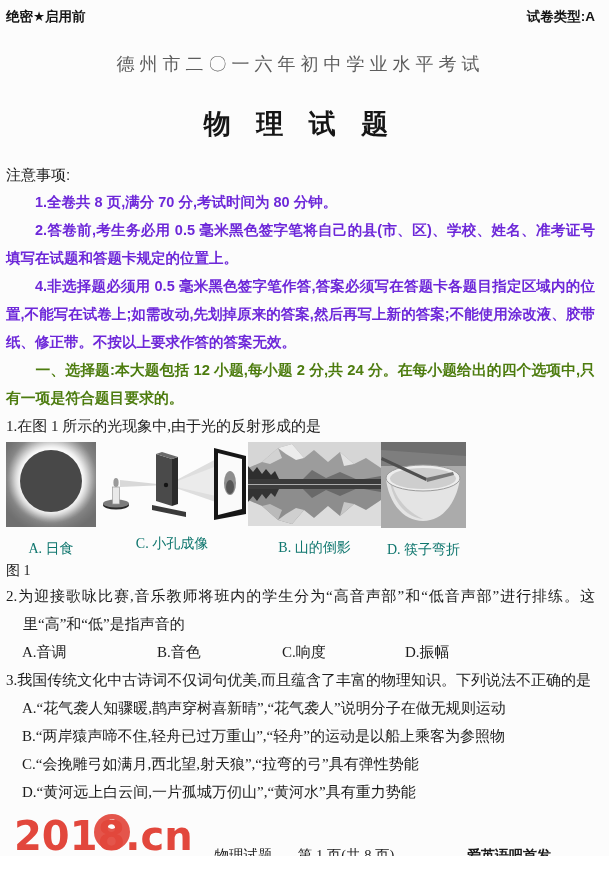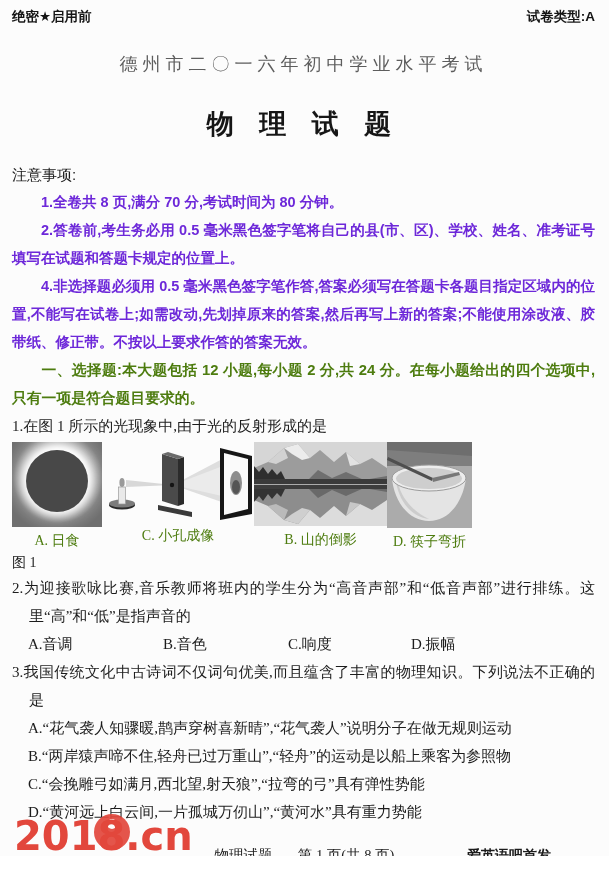--- a/index.html
+++ b/index.html
@@ -1,18 +1,18 @@
 <!DOCTYPE html>
 <html><head>
 <meta charset="utf-8">
 <style>
   html,body{margin:0;padding:0;background:#ffffff;}
   .page{
     position:relative;width:609px;height:856px;box-sizing:border-box;
-    padding:8px 14px 0 12px;background:#fcfcfc;color:#1c1c1c;
+    padding:8px 14px 0 6px;background:#fcfcfc;color:#1c1c1c;
     font-family:"Liberation Serif","DejaVu Serif",serif;font-size:15px;overflow:hidden;
   }
   
   .topbar{display:flex;justify-content:space-between;align-items:flex-start;
     font-family:"Liberation Sans","DejaVu Sans",sans-serif;font-weight:bold;font-size:13.5px;color:#151515;}
   
   .exam-title{margin-top:26px;text-align:center;font-size:18px;letter-spacing:5px;
     color:#5d5d5d;font-weight:normal;}
   .subject-title{margin-top:30px;text-align:center;font-size:27px;font-weight:bold;
     letter-spacing:9px;color:#161616;font-family:"Liberation Sans","DejaVu Sans",sans-serif;}
@@ -26,21 +26,21 @@
     font-family:"Liberation Sans","DejaVu Sans",sans-serif;font-weight:bold;font-size:14.8px;color:#4d7c0f;}
   
   .q-stem{margin:0;line-height:28px;padding-left:17px;text-indent:-17px;text-align:justify;font-size:15px;}
   
   .figure-row{display:flex;align-items:flex-start;margin-top:2px;}
   .figure{display:flex;flex-direction:column;align-items:center;}
   .fig-a{margin-left:0;}
   .fig-b{margin-left:46px;}
   .fig-c{margin-left:20px;}
   .fig-d{margin-left:50px;}
-  .figure figcaption{margin-top:6px;font-size:14px;line-height:16px;color:#4d7c0f;}
+  .figure figcaption{margin-top:14px;font-size:14px;line-height:16px;color:#0f766e;}
   .figure-label{text-align:left;line-height:22px;font-size:14px;margin-top:2px;}
   
   .img{display:block;}
   .img-eclipse{position:relative;width:90px;height:85px;overflow:hidden;
     background:radial-gradient(circle at 46px 36px, rgba(255,255,255,0.95) 27px,
       rgba(255,255,255,0.55) 34px, rgba(255,255,255,0.12) 45px, rgba(255,255,255,0) 56px),#6f6f6f;}
   .eclipse-disc{position:absolute;left:14px;top:8px;width:62px;height:62px;border-radius:50%;
     background:#484848;box-shadow:0 0 9px 3px rgba(255,255,255,0.9),0 -3px 14px 5px rgba(255,255,255,0.55);}
   
   .options-row{padding-left:16px;line-height:28px;white-space:nowrap;}

